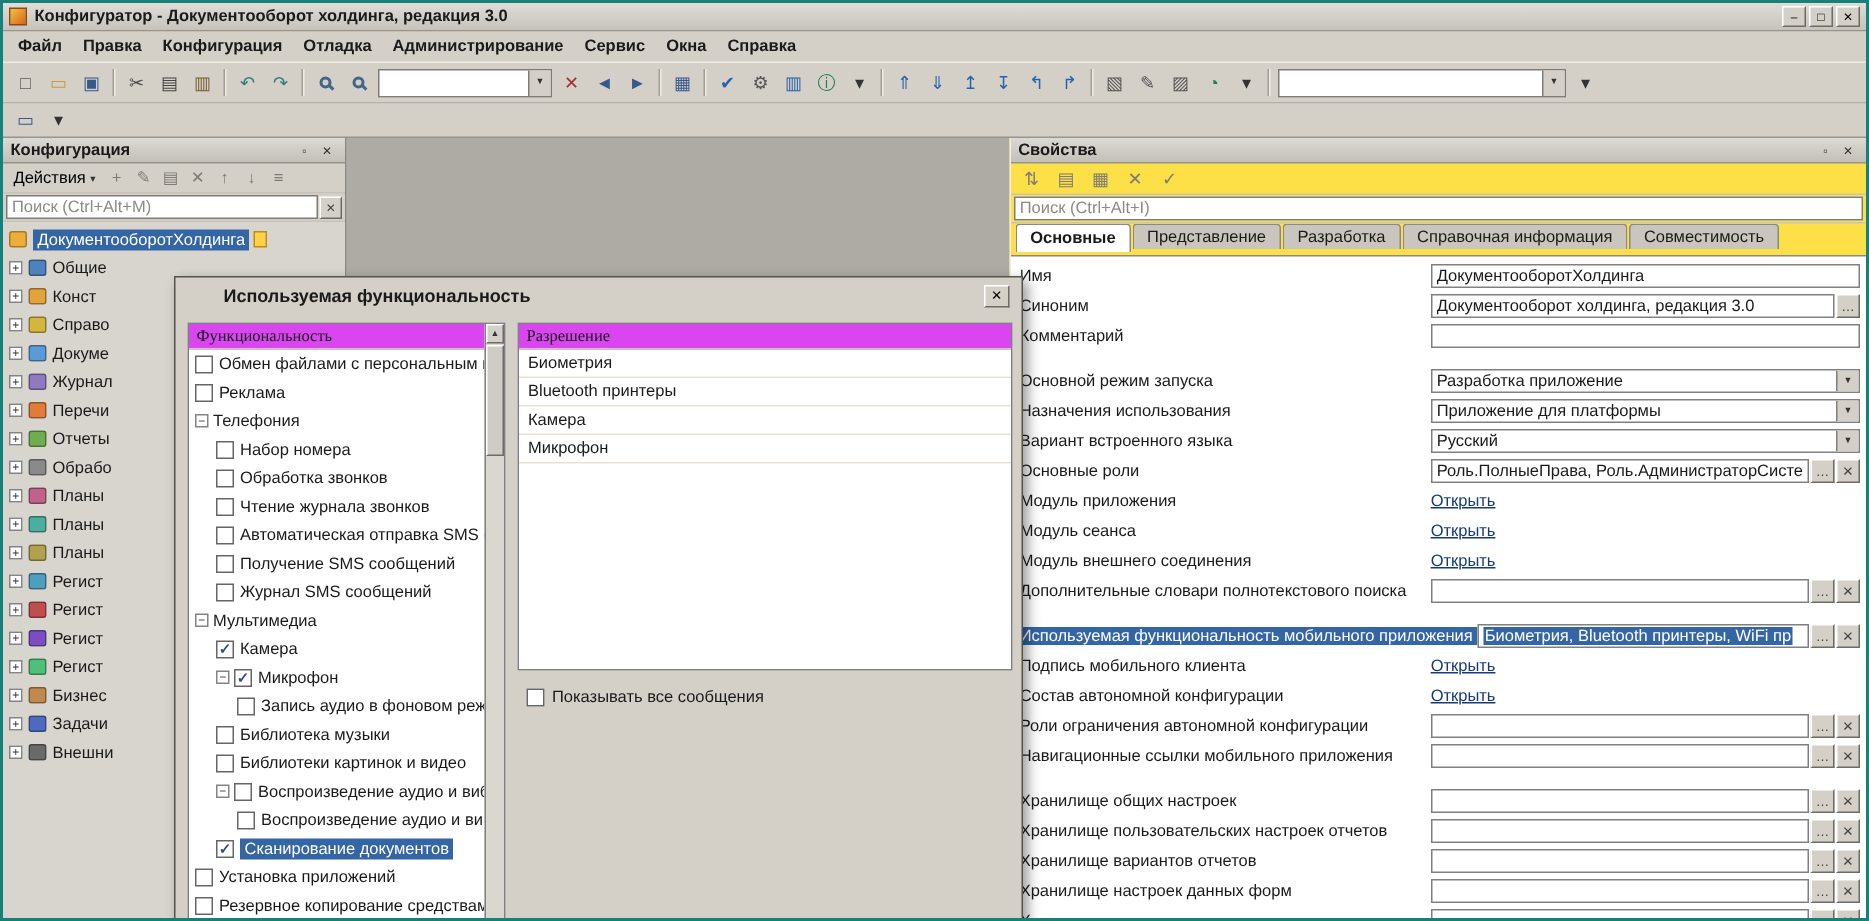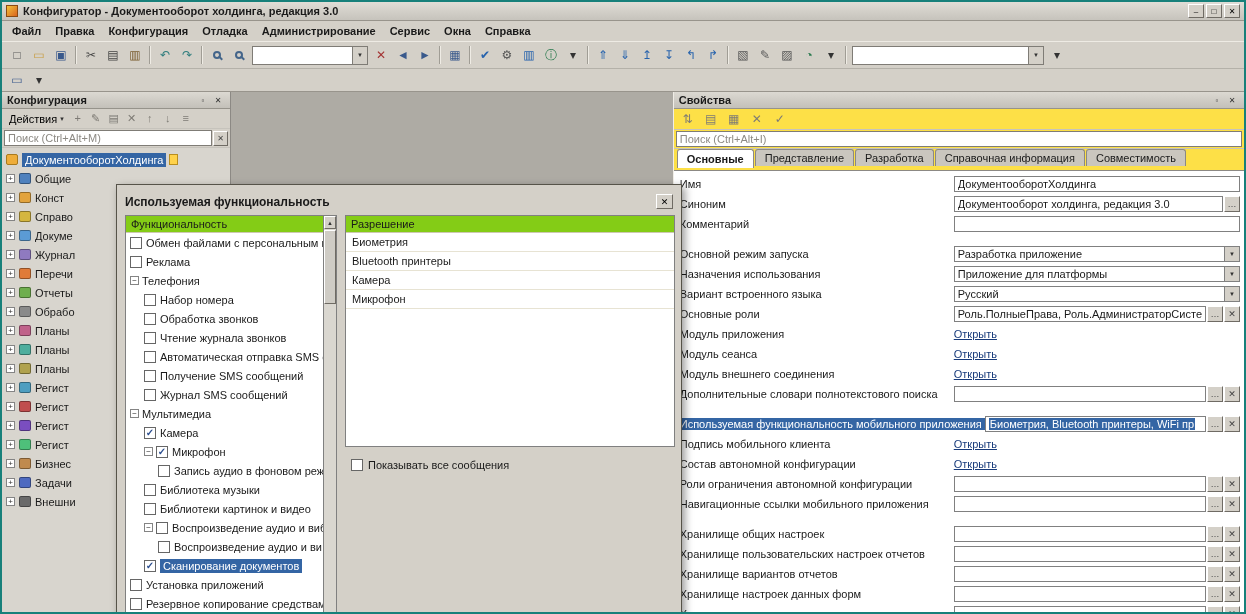--- a/index.html
+++ b/index.html
@@ -87,27 +87,27 @@
   .ptext{white-space:nowrap;overflow:hidden;}
   .ptext.hlt{background:#3465a4;color:#fff;padding:0 1px;}
   .dropbtn{position:absolute;right:0;top:0;bottom:0;width:15px;background:#d4d0c8;border-left:1px solid #808080;
     font-size:6px;display:flex;align-items:center;justify-content:center;color:#333;}
   .pbtn{width:16px;height:16px;margin-left:1px;border:1px solid;border-color:#fff #6f6b64 #6f6b64 #fff;
     background:#d4d0c8;font-size:9px;display:flex;align-items:center;justify-content:center;padding:0;flex:0 0 16px;color:#444;}
   .plink{text-decoration:underline;color:#173a7a;cursor:pointer;}
   
   .dialog{position:absolute;left:114px;top:92px;width:566px;height:460px;background:#d4d0c8;
     border:1px solid #565349;box-shadow:3px 3px 8px rgba(0,0,0,.4);z-index:10;}
-  .dialog-title{height:24px;display:flex;align-items:flex-end;padding:0 8px;font-weight:bold;font-size:12px;}
+  .dialog-title{height:24px;display:flex;align-items:center;padding:0 8px;font-weight:bold;font-size:12px;margin-left:24px;}
   .dialog-close{margin-left:auto;width:17px;height:15px;border:1px solid;border-color:#fff #6f6b64 #6f6b64 #fff;
     background:#d4d0c8;font-size:9px;display:flex;align-items:center;justify-content:center;padding:0;}
   .func-list{position:absolute;left:8px;top:30px;width:212px;height:424px;background:#fff;border:1px solid #808080;display:flex;}
   .func-col{flex:1;overflow:hidden;display:flex;flex-direction:column;}
-  .list-header{flex:0 0 17px;height:17px;background:#84cc16;border-bottom:1px solid #cdc8b2;display:flex;
-    align-items:center;padding:0 5px;white-space:nowrap;overflow:hidden;}
+  .list-header{flex:0 0 17px;height:17px;background:#d946ef;border-bottom:1px solid #cdc8b2;display:flex;
+    align-items:center;padding:0 5px;white-space:nowrap;overflow:hidden;font-family:Liberation Serif, serif;}
   .dlg-row{height:19px;display:flex;align-items:center;white-space:nowrap;overflow:hidden;}
   .dlg-row .cb{margin-right:4px;}
   .dlg-row .expander{margin-right:3px;}
   .ind{flex:0 0 auto;display:inline-block;height:1px;}
   .vscroll{flex:0 0 13px;border-left:1px solid #808080;background:#dad7d0;display:flex;flex-direction:column;}
   .vs-btn{height:13px;border:1px solid;border-color:#fff #6f6b64 #6f6b64 #fff;background:#d4d0c8;font-size:6px;
     display:flex;align-items:center;justify-content:center;color:#333;}
   .vs-thumb{height:74px;border:1px solid;border-color:#fff #6f6b64 #6f6b64 #fff;background:#cfccc5;margin-top:1px;}
   .perm-list{position:absolute;left:228px;top:30px;width:330px;height:232px;background:#fff;border:1px solid #808080;overflow:hidden;}
   .perm-row{height:19px;display:flex;align-items:center;padding:0 6px;border-bottom:1px solid #e7e3d3;white-space:nowrap;}

